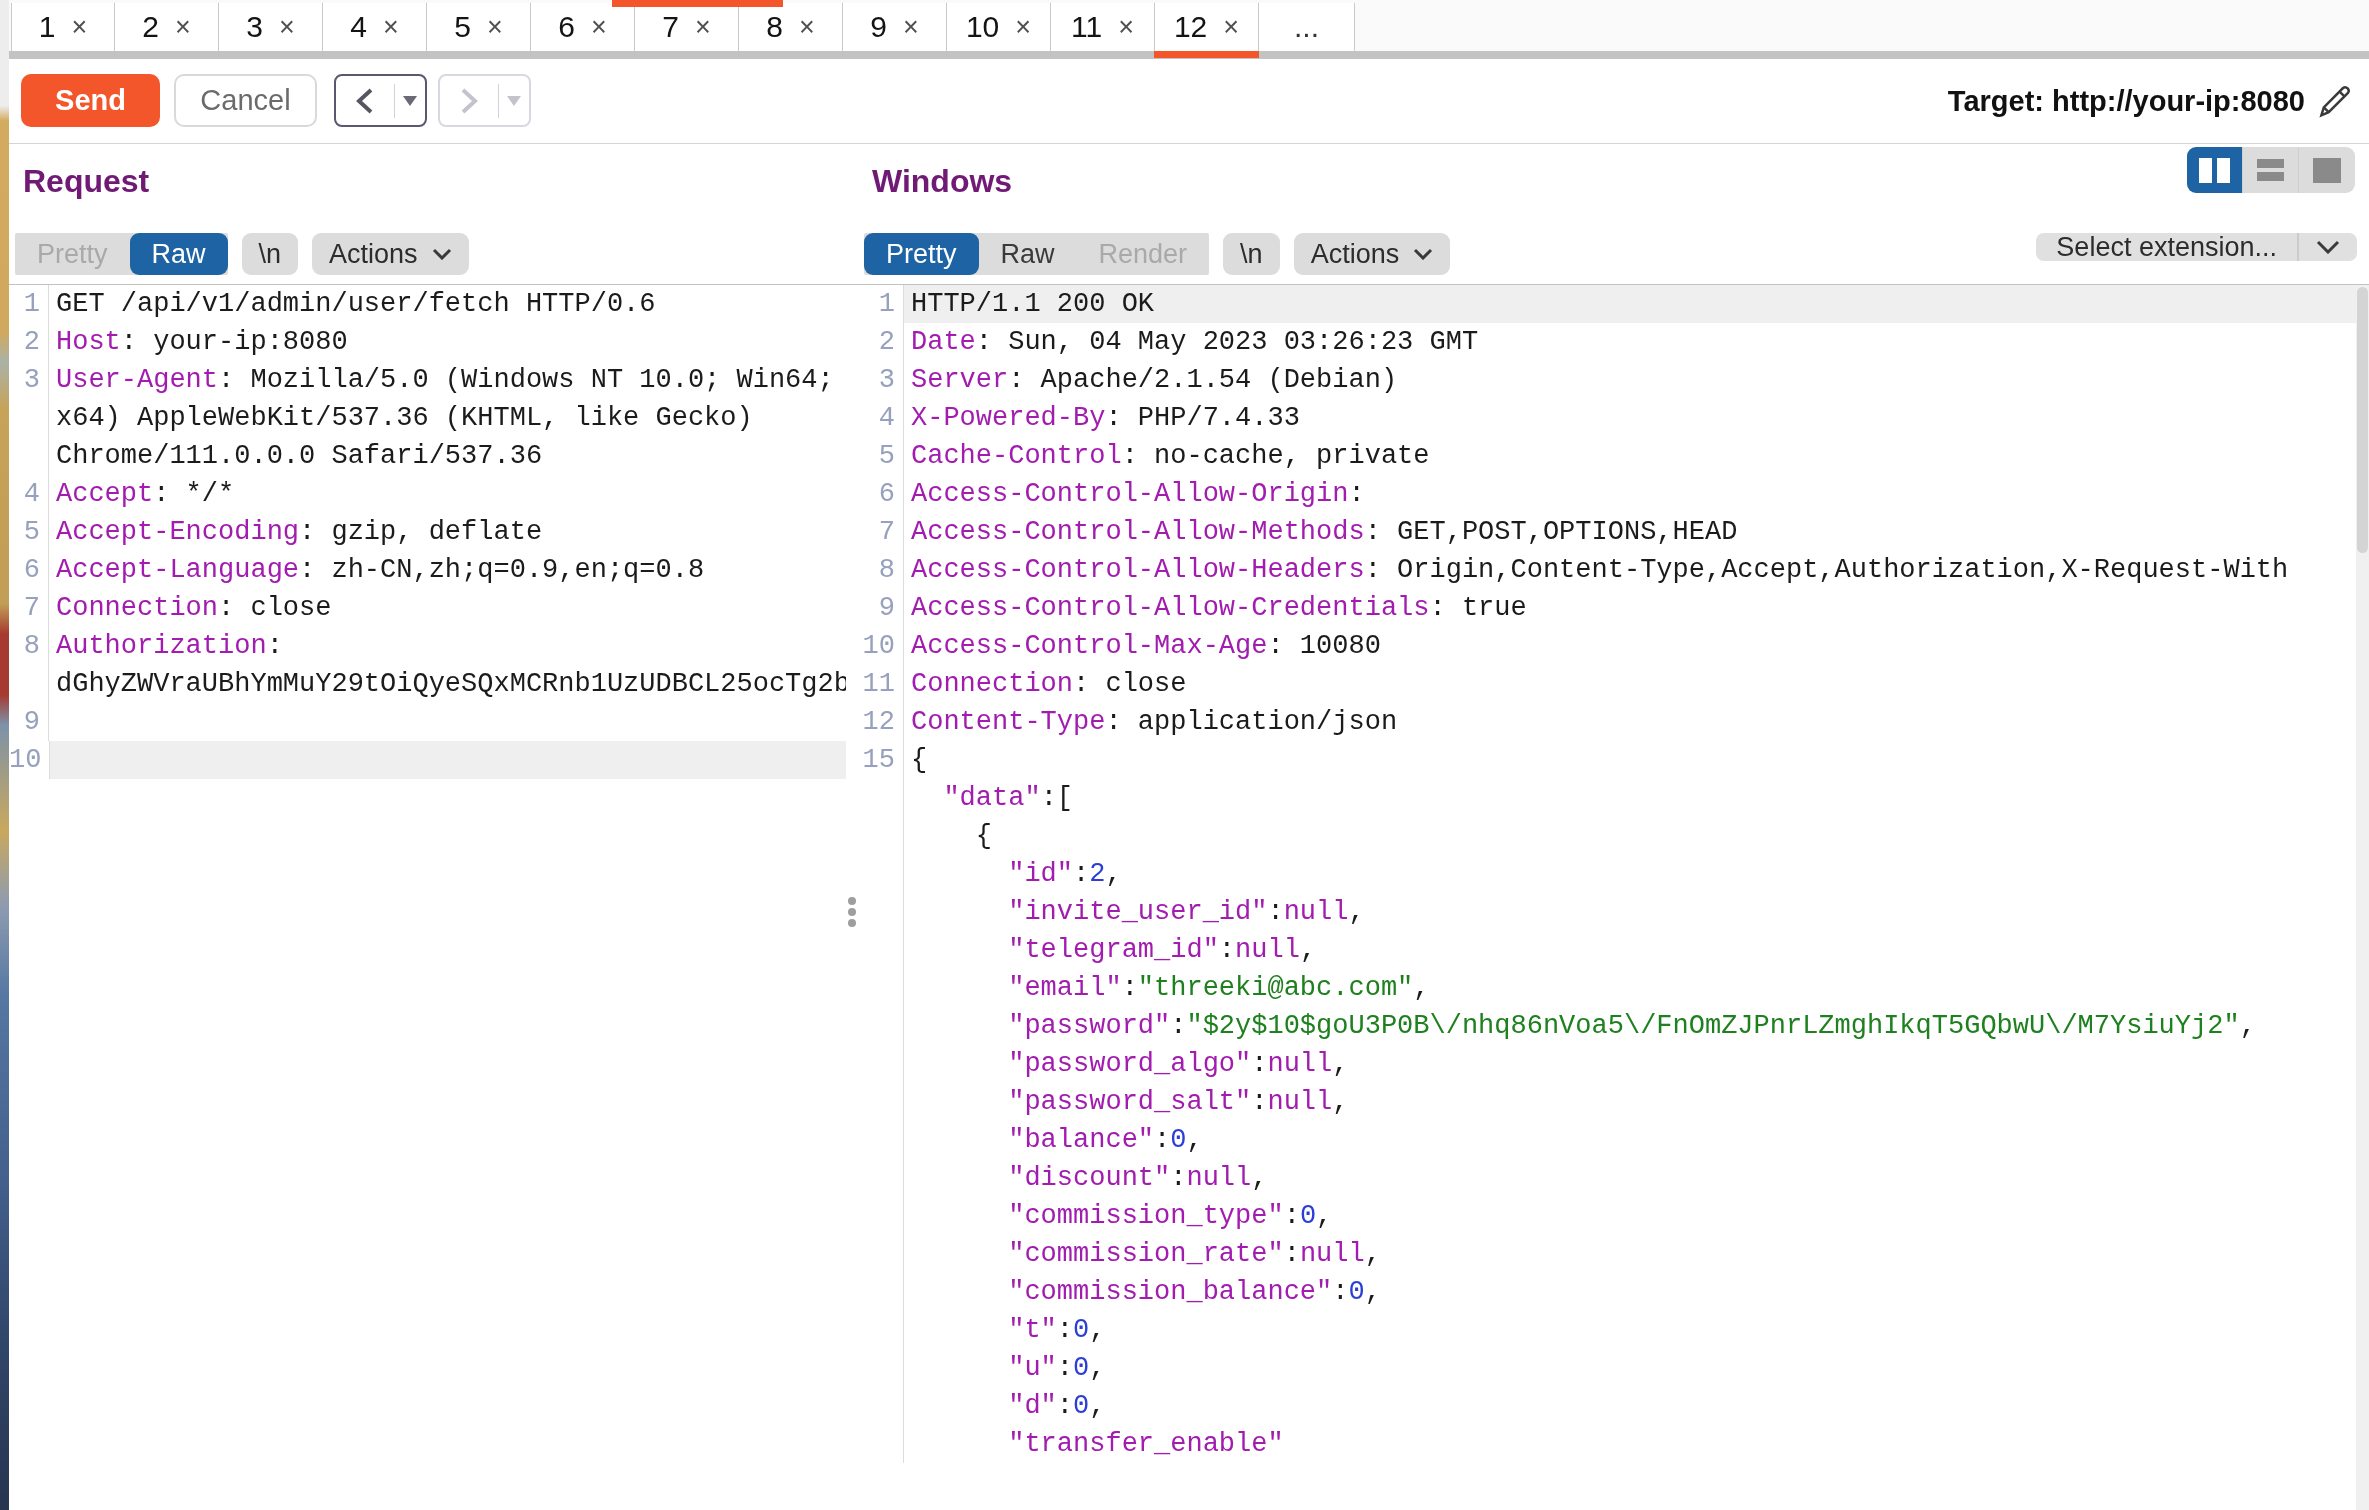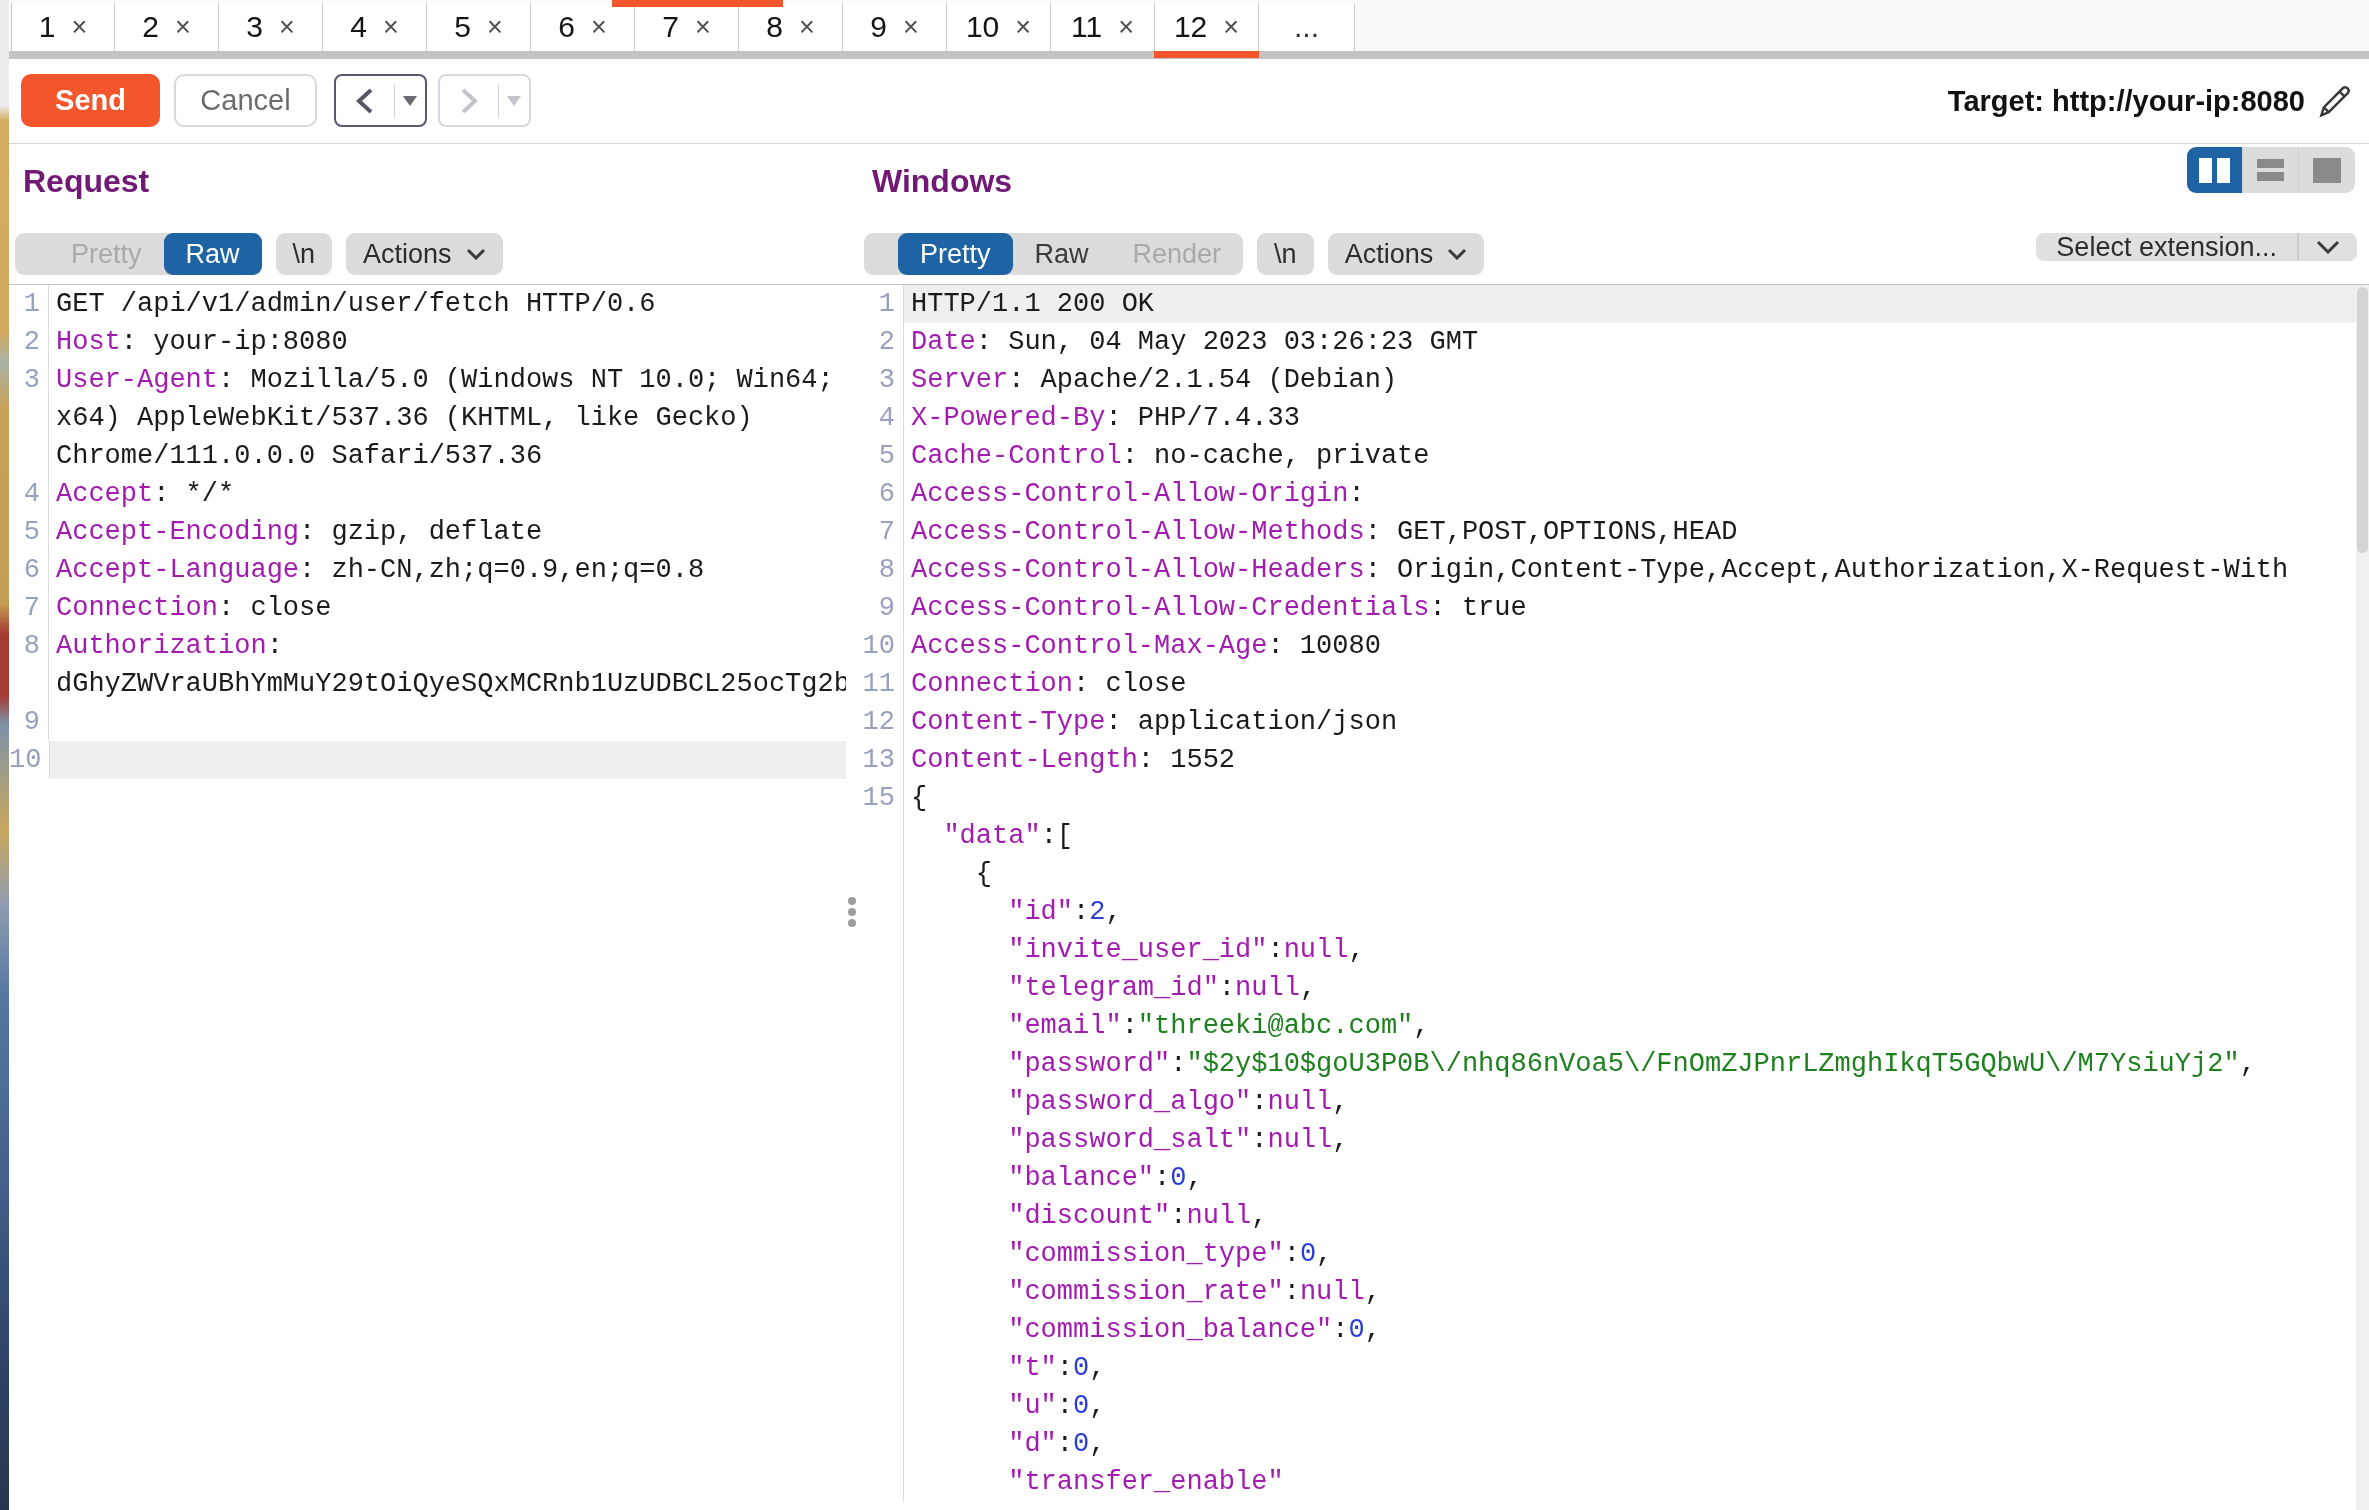--- a/index.html
+++ b/index.html
@@ -42,21 +42,21 @@
   .navgrp.fwd .tri{border-top-color:#c3c3cb;}
   .target-wrap{position:absolute;right:64px;top:26px;font-size:29px;font-weight:bold;color:#111;}
   .pencil-btn{position:absolute;right:12px;top:20px;width:44px;height:44px;display:flex;align-items:center;justify-content:center;}
 
   
   .panel-head{position:absolute;top:145px;height:139px;background:#fff;}
   .req-head{left:0;width:837px;}
   .res-head{left:849px;right:0;}
   .panel-title{position:absolute;left:14px;top:18px;font-size:32px;font-weight:bold;color:#701a75;}
   .viewbar{position:absolute;left:6px;top:88px;height:42px;display:flex;align-items:center;gap:14px;}
-  .segmented{display:flex;background:#dcdcdc;border-radius:9px;height:42px;align-items:stretch;padding-left:34px;}
+  .segmented{display:flex;background:#dcdcdc;border-radius:2px;height:42px;align-items:stretch;}
   .seg{display:flex;align-items:center;justify-content:center;padding:0 22px;font-size:27px;color:#3a3a3a;}
   .seg.dim{color:#a9a9a9;}
   .seg.sel{background:#1e64a4;color:#fff;border-radius:9px;}
   .small-btn{height:42px;background:#dcdcdc;border-radius:9px;display:flex;align-items:center;gap:14px;padding:0 17px;font-size:27px;color:#2c2c2c;}
   .layouts{position:absolute;right:14px;top:2px;display:flex;}
   .lay{width:56px;height:46px;background:#dcdcdc;display:flex;align-items:center;justify-content:center;border-right:1px solid #cfcfcf;}
   .lay:first-child{border-radius:9px 0 0 9px;}
   .lay:last-child{border-radius:0 9px 9px 0;border-right:none;}
   .lay.sel{background:#1e64a4;}
   .ic-cols{display:flex;gap:5px;} .ic-cols i{display:block;width:13px;height:25px;background:#fff;}
@@ -337,24 +337,20 @@
       </div>
       <div class="line">
         <div class="gut">11</div>
         <div class="code"><span class="c-h">Connection</span><span class="c-t">: close</span></div>
       </div>
       <div class="line">
         <div class="gut">12</div>
         <div class="code"><span class="c-h">Content-Type</span><span class="c-t">: application/json</span></div>
       </div>
       <div class="line">
-        <div class="gut">13</div>
-        <div class="code"><span class="c-h">Content-Length</span><span class="c-t">: 1552</span></div>
-      </div>
-      <div class="line">
         <div class="gut">15</div>
         <div class="code"><span class="c-t">{</span></div>
       </div>
       <div class="line">
         <div class="gut"></div>
         <div class="code"><span class="c-t">  </span><span class="c-h">"data"</span><span class="c-t">:[</span></div>
       </div>
       <div class="line">
         <div class="gut"></div>
         <div class="code"><span class="c-t">    {</span></div>

